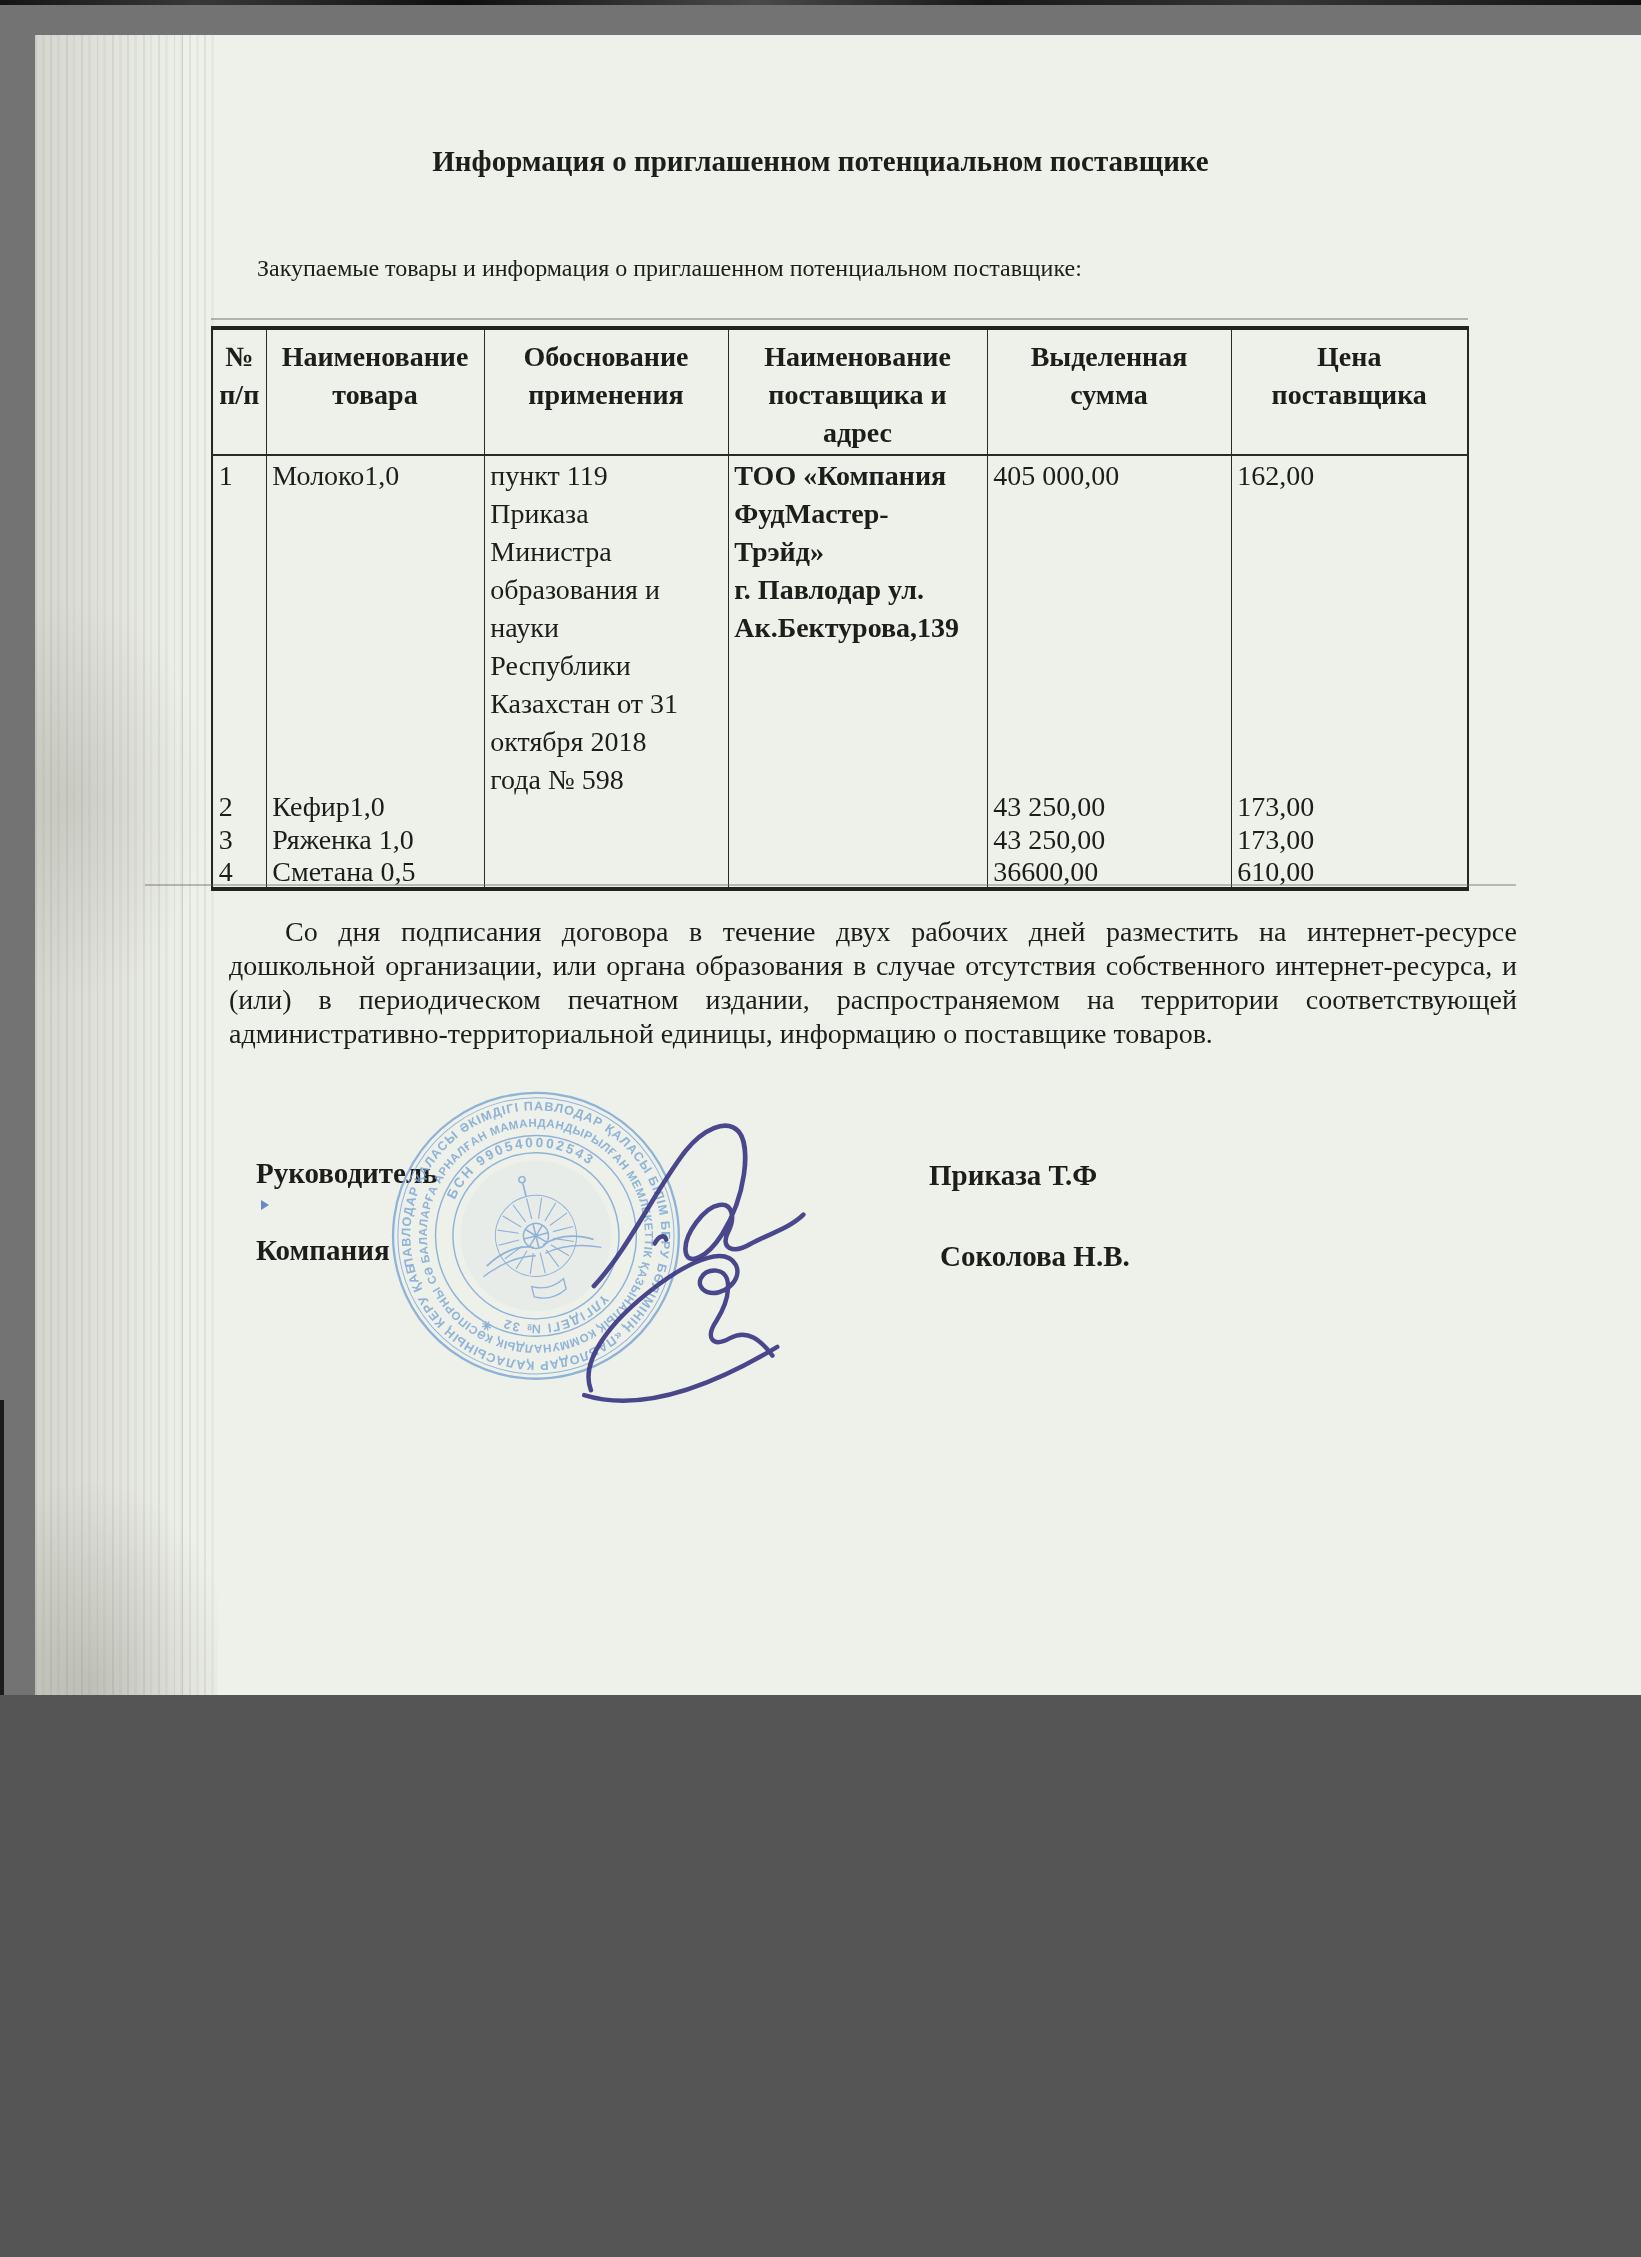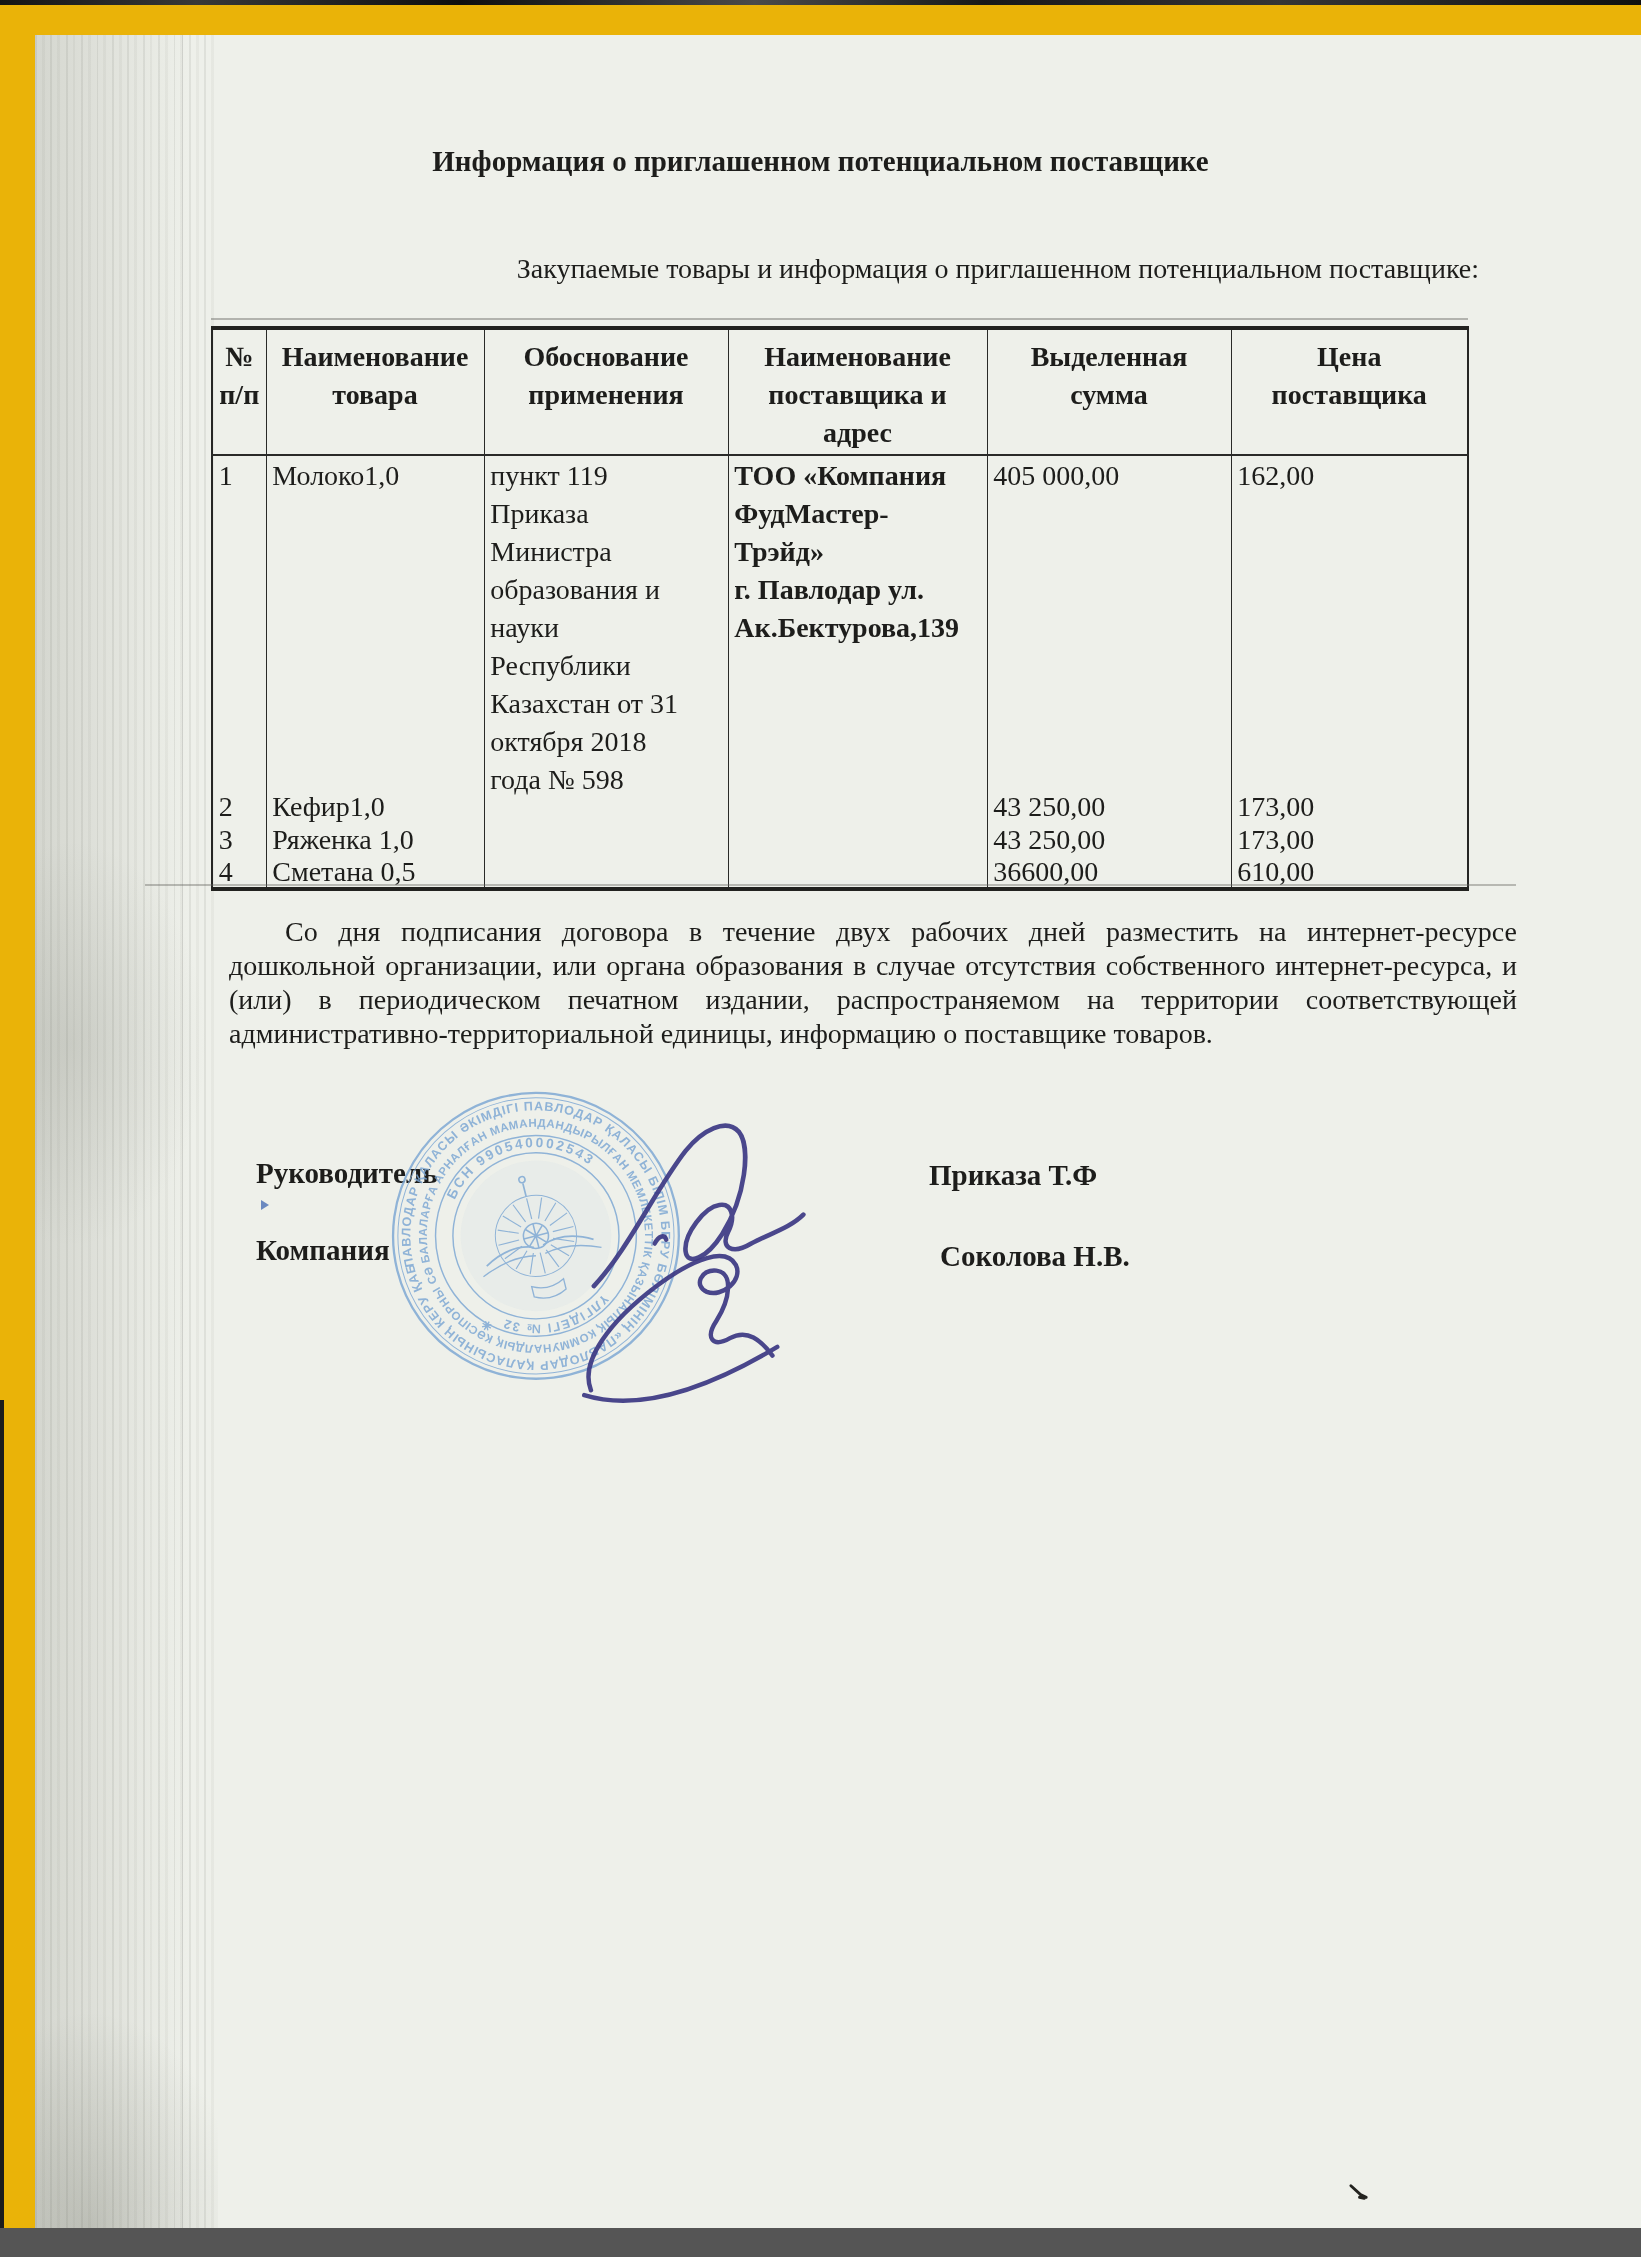--- a/index.html
+++ b/index.html
@@ -1,36 +1,36 @@
 <!DOCTYPE html>
 <html><head>
 <meta charset="utf-8">
 <style>
   html,body{margin:0;padding:0;background:#555;}
   .page{
-    position:relative; width:1641px; height:2228px; overflow:hidden;
-    background:#eab308;
+    position:relative; width:1641px; height:1695px; overflow:hidden;
+    background:#737373;
     font-family:"Liberation Serif","DejaVu Serif",serif;
     color:#1d1d1b;
   }
   .scan-top-line{position:absolute;top:0;left:0;width:100%;height:4.8px;
     background:linear-gradient(90deg,#141414 0%,#383838 12%,#0e0e0e 28%,#4a4a4a 46%,#181818 60%,#353535 78%,#101010 100%);}
   .content-area{position:absolute;left:35px;top:35px;right:0;bottom:0;background:#eef0ea;}
   .left-noise{position:absolute;left:35px;top:35px;width:183px;bottom:0;
     background:
       linear-gradient(90deg,rgba(110,112,100,.20),rgba(110,112,100,0) 85%),
       repeating-linear-gradient(90deg,rgba(85,88,78,.10) 0 1.9px,rgba(0,0,0,0) 1.9px 6.8px,rgba(120,120,108,.07) 6.8px 9.7px,rgba(0,0,0,0) 9.7px 15.4px),
       radial-gradient(212px 309px at 30% 100%,rgba(90,92,80,.25),rgba(0,0,0,0) 70%),
       radial-gradient(193px 290px at 20% 46%,rgba(95,98,86,.14),rgba(0,0,0,0) 70%);}
   .faint-vline{position:absolute;left:182px;top:35px;width:1px;bottom:0;background:rgba(80,80,76,.14);}
   .left-edge-dark{position:absolute;left:0;top:1400px;width:3.9px;bottom:0;background:#1c1c1c;}
 
   .title{position:absolute;left:0;top:139px;width:1641px;text-align:center;
     font-weight:bold;font-size:29px;line-height:45px;}
-  .intro{position:absolute;left:195px;top:249px;width:1284px;font-size:28px;line-height:39px;text-indent:54px;text-align:right;}
+  .intro{position:absolute;left:203px;top:249px;width:1284px;font-size:24px;line-height:39px;text-indent:54px;}
 
   table.doc{position:absolute;left:211px;top:326px;border-collapse:collapse;table-layout:fixed;
     border-left:2.9px solid #262624;border-right:2.9px solid #262624;
     border-top:4.8px solid #22221f;border-bottom:4.8px solid #22221f;}
   table.doc td{border-left:1.9px solid #2a2a28;border-right:1.9px solid #2a2a28;
     font-size:28px;vertical-align:top;padding:1.9px 5.8px;overflow:hidden;}
   tr.hdr td{font-weight:bold;text-align:center;line-height:38px;padding-top:7.7px;
     border-bottom:2.9px solid #2a2a28;}
   .ml{white-space:pre-line;}
   tr.r1 td{line-height:38px;}

